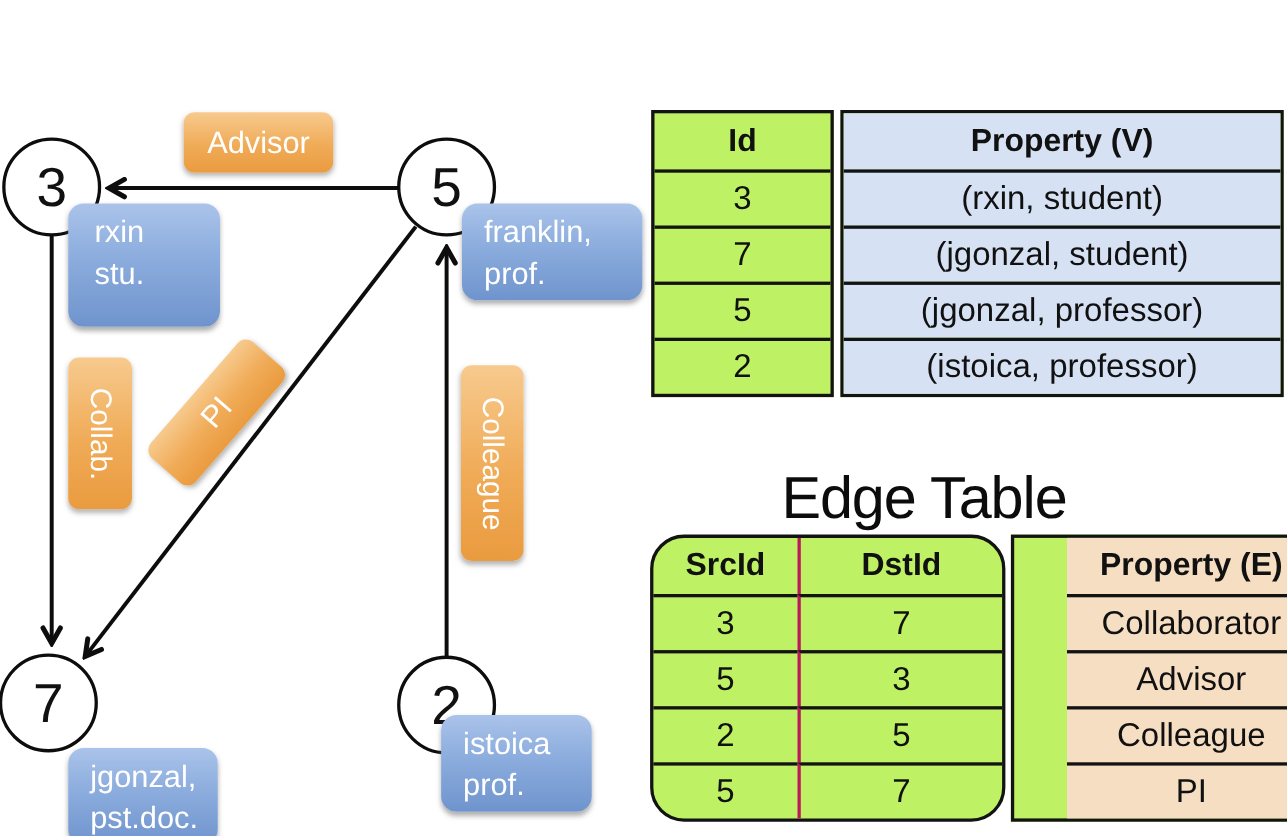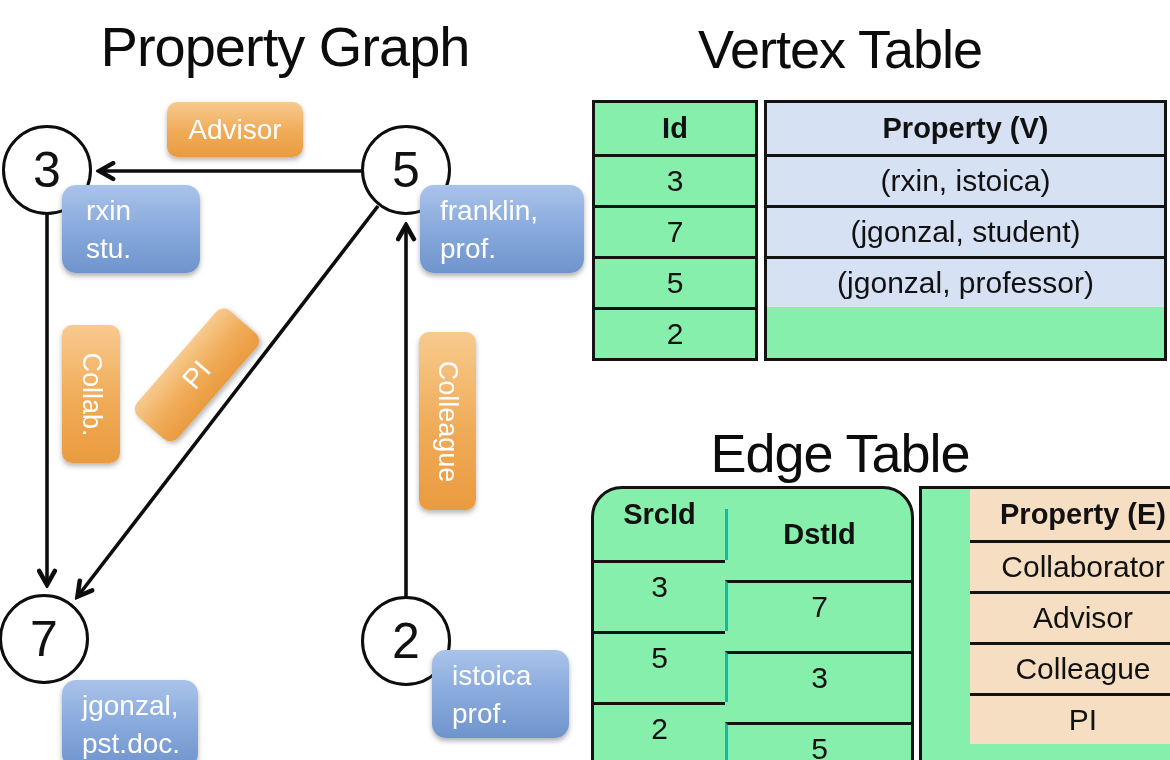--- a/index.html
+++ b/index.html
@@ -55,44 +55,43 @@
     display: flex; align-items: center; justify-content: center;
     font-size: 28px;
     z-index: 3;
     box-sizing: border-box;
   }
   .elabel .vert { transform: rotate(90deg); white-space: nowrap; font-size: 27px; }
   
   .tblgroup { position: absolute; display: flex; z-index: 2; }
   .subtable {
     border: 3px solid #131313;
-    background: #86efac;
+    background: #bef264;
     box-sizing: border-box;
   }
   .trow { display: flex; }
   .cell {
     height: 51px;
     display: flex; align-items: center; justify-content: center;
     font-size: 30px;
     box-sizing: border-box;
     border-top: 3px solid #131313;
     flex: 1;
   }
   .trow:first-child .cell { border-top: none; }
   .cell.hdr { font-weight: 700; font-size: 29px; }
-  .cell.c2 { border-left: 3px solid #14b8a6; margin-top: 20px; }
+  .cell.c2 { border-left: 3px solid #be185d; }
   .bg-blue { background: #d6e1f3; }
   .bg-tan  { background: #f6dec3; }
 </style>
 </head>
 <body>
 
 <div id="stage">
 
-  <div class="title" style="left:0; top:14px; width:570px;">Property Graph</div>
 
   <svg id="graph-svg" width="585" height="760" viewBox="0 0 585 760">
     <defs>
       <marker id="arrow" viewBox="0 0 12 12" refX="9.5" refY="6" markerWidth="21" markerHeight="21" orient="auto" markerUnits="userSpaceOnUse">
         <path d="M2,1.5 L10,6 L2,10.5" fill="none" stroke="#0d0d0d" stroke-width="2.6" stroke-linecap="round"></path>
       </marker>
     </defs>
     <line x1="363" y1="171" x2="100" y2="171" stroke="#0d0d0d" stroke-width="3.6" marker-end="url(#arrow)"></line>
     <line x1="47" y1="214" x2="47" y2="584" stroke="#0d0d0d" stroke-width="3.6" marker-end="url(#arrow)"></line>
     <line x1="378" y1="206" x2="78" y2="596" stroke="#0d0d0d" stroke-width="3.6" marker-end="url(#arrow)"></line>
@@ -105,51 +104,50 @@
   <div class="node" style="left:361px; top:125px;">
     <span>5</span>
   </div>
   <div class="node" style="left:-1px; top:594px;">
     <span>7</span>
   </div>
   <div class="node" style="left:361px; top:596px;">
     <span>2</span>
   </div>
 
-  <div class="vlabel" style="left:62px; top:185px; width:138px; height:88px;padding-left:24px;">
+  <div class="vlabel" style="left:62px; top:185px; width:138px; height:112px;padding-left:24px;">
     <div>rxin</div>
     <div>stu.</div>
   </div>
   <div class="vlabel" style="left:420px; top:185px; width:164px; height:88px;">
     <div>franklin,</div>
     <div>prof.</div>
   </div>
   <div class="vlabel" style="left:62px; top:680px; width:136px; height:88px;">
     <div>jgonzal,</div>
     <div>pst.doc.</div>
   </div>
-  <div class="vlabel" style="left:432px; top:650px; width:137px; height:88px;">
+  <div class="vlabel" style="left:401px; top:650px; width:137px; height:88px;">
     <div>istoica</div>
     <div>prof.</div>
   </div>
 
   <div class="elabel" style="left:167px; top:102px; width:136px; height:55px;">
     <span>Advisor</span>
   </div>
   <div class="elabel" style="left:62px; top:325px; width:58px; height:138px;">
     <span class="vert">Collab.</span>
   </div>
   <div class="elabel" style="left:127px; top:348px; width:140px; height:54px; transform:rotate(-49deg);">
     <span>PI</span>
   </div>
   <div class="elabel" style="left:419px; top:332px; width:57px; height:178px;">
     <span class="vert">Colleague</span>
   </div>
 
-  <div class="title" style="left:585px; top:18px; width:510px; font-size:54px;">Vertex Table</div>
 
   <div class="tblgroup" style="left:592px; top:100px; gap:6px;">
     <div class="subtable" style="width:166px;">
       <div class="trow">
           <div class="cell hdr">Id</div>
         </div>
       <div class="trow">
           <div class="cell">3</div>
         </div>
       <div class="trow">
@@ -160,27 +158,30 @@
         </div>
       <div class="trow">
           <div class="cell">2</div>
         </div>
     </div>
     <div class="subtable" style="width:403px;text-align:center;">
       <div class="trow">
           <div class="cell hdr bg-blue">Property (V)</div>
         </div>
       <div class="trow">
-          <div class="cell bg-blue">(rxin, istoica)</div>
+          <div class="cell bg-blue">(rxin, student)</div>
         </div>
       <div class="trow">
           <div class="cell bg-blue">(jgonzal, student)</div>
         </div>
       <div class="trow">
           <div class="cell bg-blue">(jgonzal, professor)</div>
+        </div>
+      <div class="trow">
+          <div class="cell bg-blue">(istoica, professor)</div>
         </div>
     </div>
   </div>
 
   <div class="title" style="left:585px; top:398px; width:510px; font-size:54px;margin-top:24px;">Edge Table</div>
 
   <div class="tblgroup" style="left:591px; top:486px; gap:5px;">
     <div class="subtable" style="width:323px;border-radius:31px;">
       <div class="trow">
         <div class="cell hdr" style="flex:0 0 131px;">SrcId</div>

